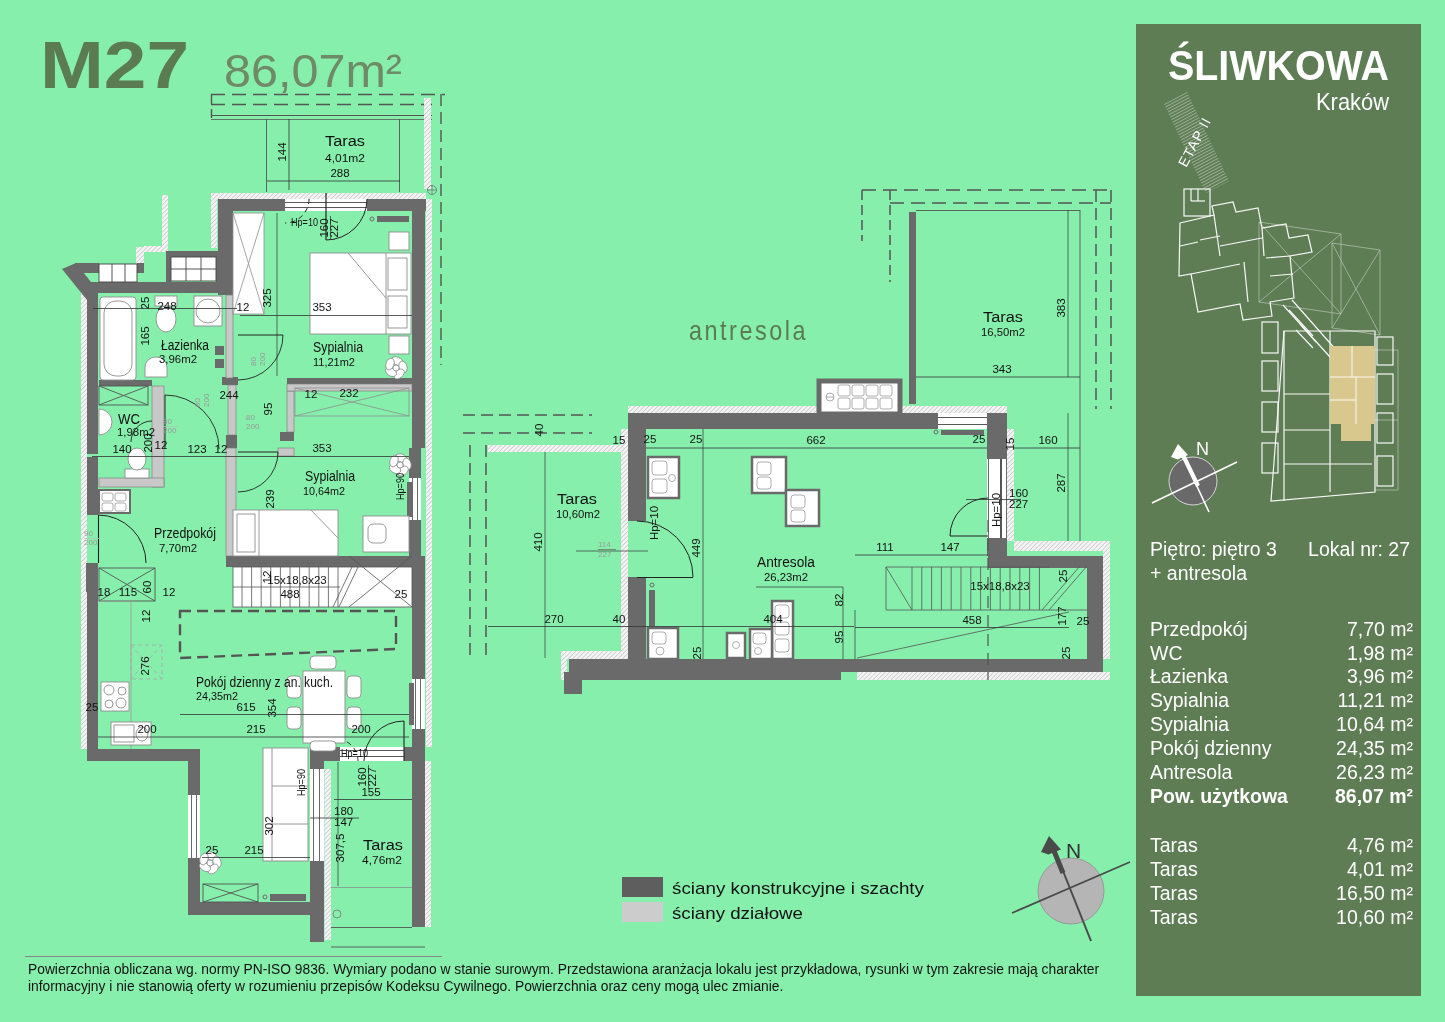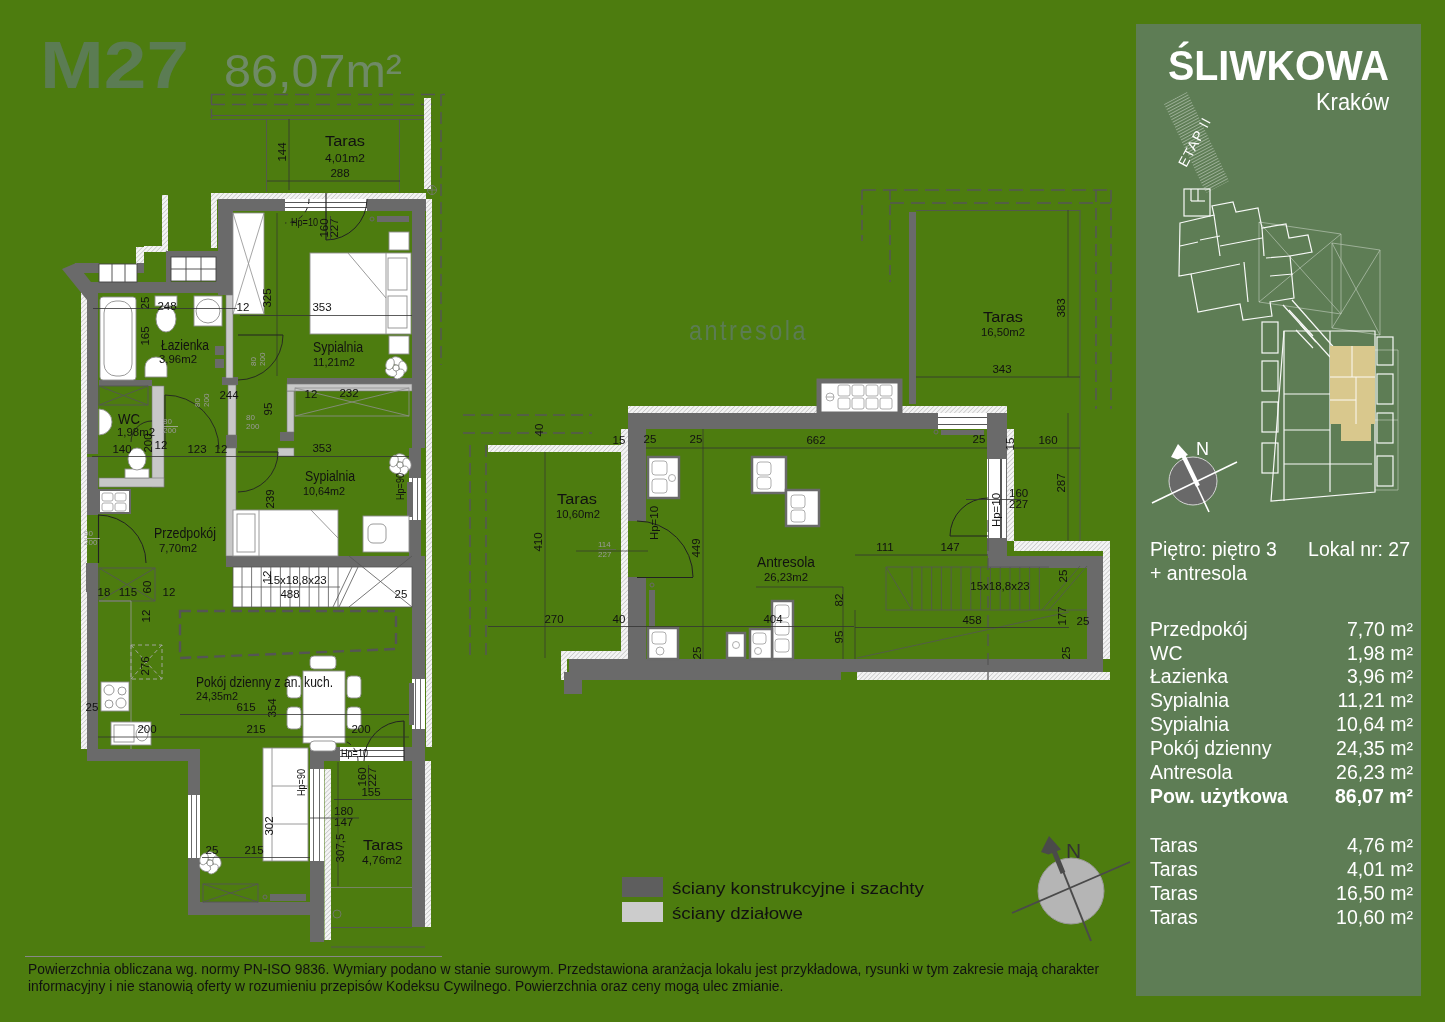--- a/index.html
+++ b/index.html
@@ -1,16 +1,16 @@
 <!DOCTYPE html>
 <html><head>
 <meta charset="utf-8">
 <style>
 html,body{margin:0;padding:0;background:#fff;}
-#wrap{position:relative;width:1445px;height:1022px;background:#4d7c0f;overflow:hidden;font-family:"Liberation Sans",sans-serif;}
+#wrap{position:relative;width:1445px;height:1022px;background:#86efac;overflow:hidden;font-family:"Liberation Sans",sans-serif;}
 svg{position:absolute;top:0;left:0;}
 text{font-family:"Liberation Sans",sans-serif;}
 .dm{font-size:11.5px;fill:#111;}
 .rm{font-size:15.5px;fill:#111;}
 .ar{font-size:11px;fill:#111;}
 .sm{font-size:8px;fill:#9a9a9a;}
 .hp{font-size:10.5px;fill:#111;}
 </style>
 </head>
 <body>

